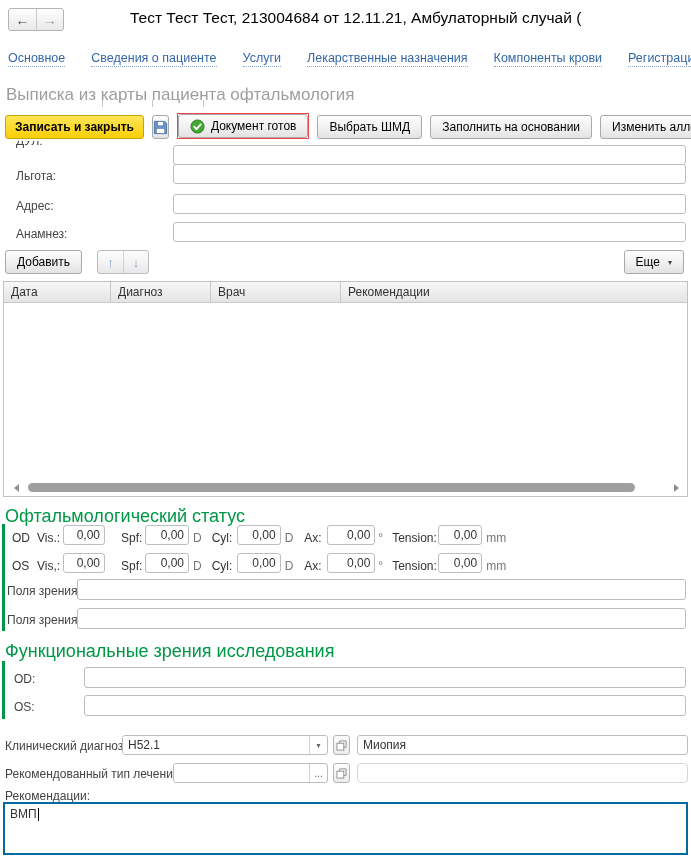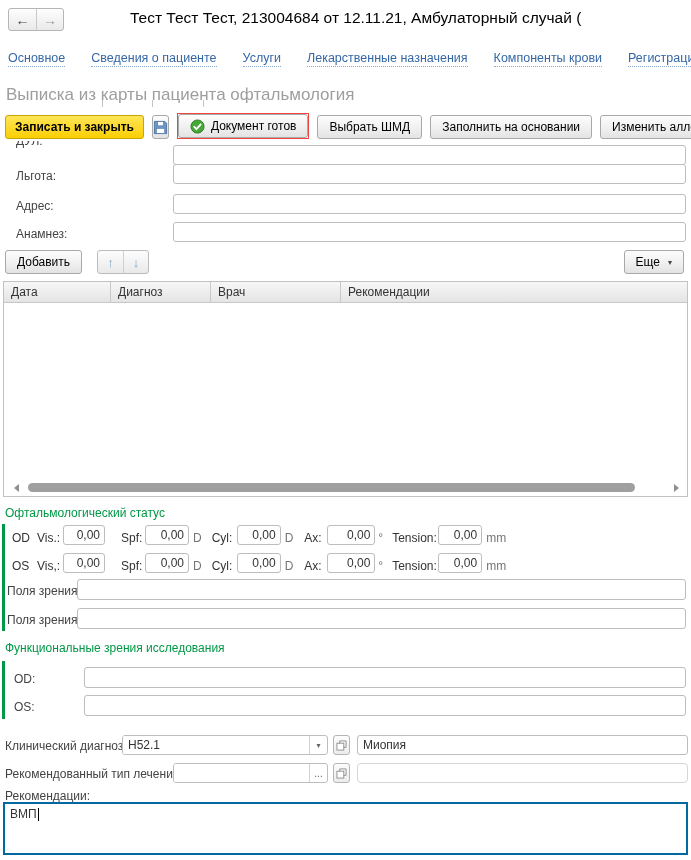--- a/index.html
+++ b/index.html
@@ -63,21 +63,21 @@
   .hscroll { position: absolute; left: 0; right: 0; bottom: 0; height: 16px; }
   .tri-l { position: absolute; left: 10px; top: 4px; width: 0; height: 0;
     border-top: 4px solid transparent; border-bottom: 4px solid transparent;
     border-right: 5px solid #8f8f8f; }
   .tri-r { position: absolute; right: 8px; top: 4px; width: 0; height: 0;
     border-top: 4px solid transparent; border-bottom: 4px solid transparent;
     border-left: 5px solid #8f8f8f; }
   .thumb { position: absolute; left: 24px; right: 52px; top: 3px; height: 9px;
     background: #9f9f9f; border-radius: 5px; }
   
-  .section-title { position: absolute; left: 5px; color: #009846; font-size: 12px; }
+  .section-title { position: absolute; left: 5px; color: #009846; font-size: 18px; }
   .vbar { position: absolute; left: 2px; width: 3px; background: #009846; }
   .meas-row { position: absolute; left: 12px; height: 22px; display: flex; align-items: flex-end; }
   .meas-row .eye { width: 25px; color: #333; }
   .mlbl { color: #333; }
   .unit { color: #757575; }
   .num { position: static; width: 44px; text-align: right; height: 20px;
     border: 1px solid #bdbdbd; border-radius: 3px; font-family: inherit;
     font-size: 12px; color: #333; padding: 0 4px; }
   
   .combo { position: absolute; height: 20px; border: 1px solid #bdbdbd; border-radius: 3px;

